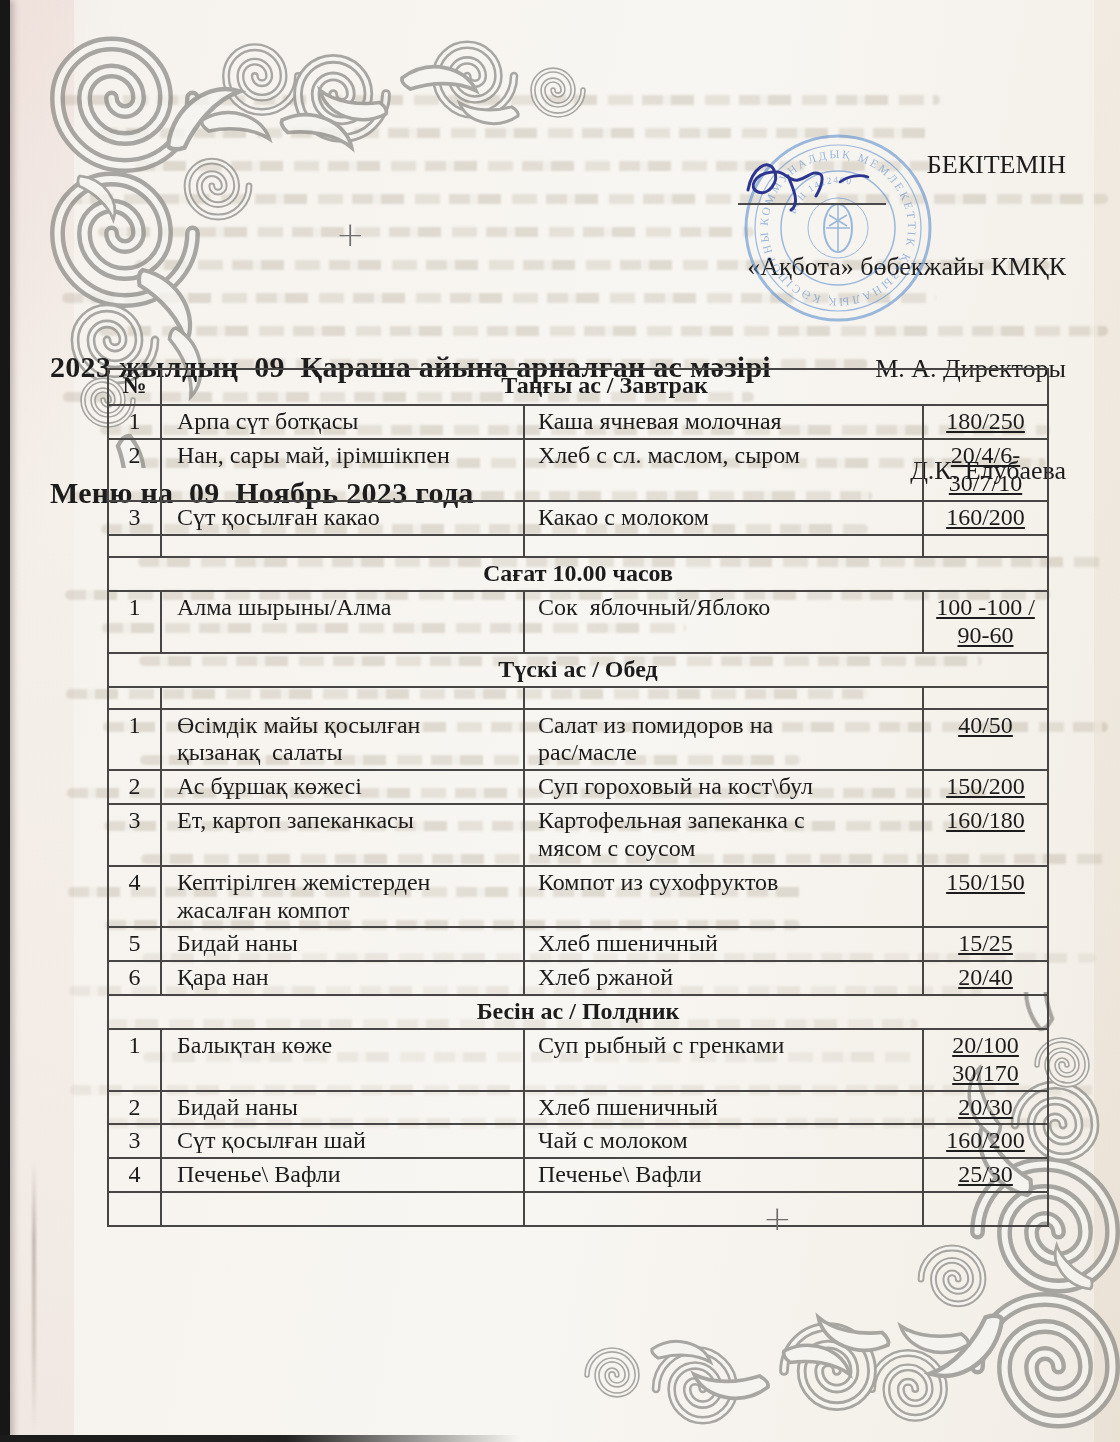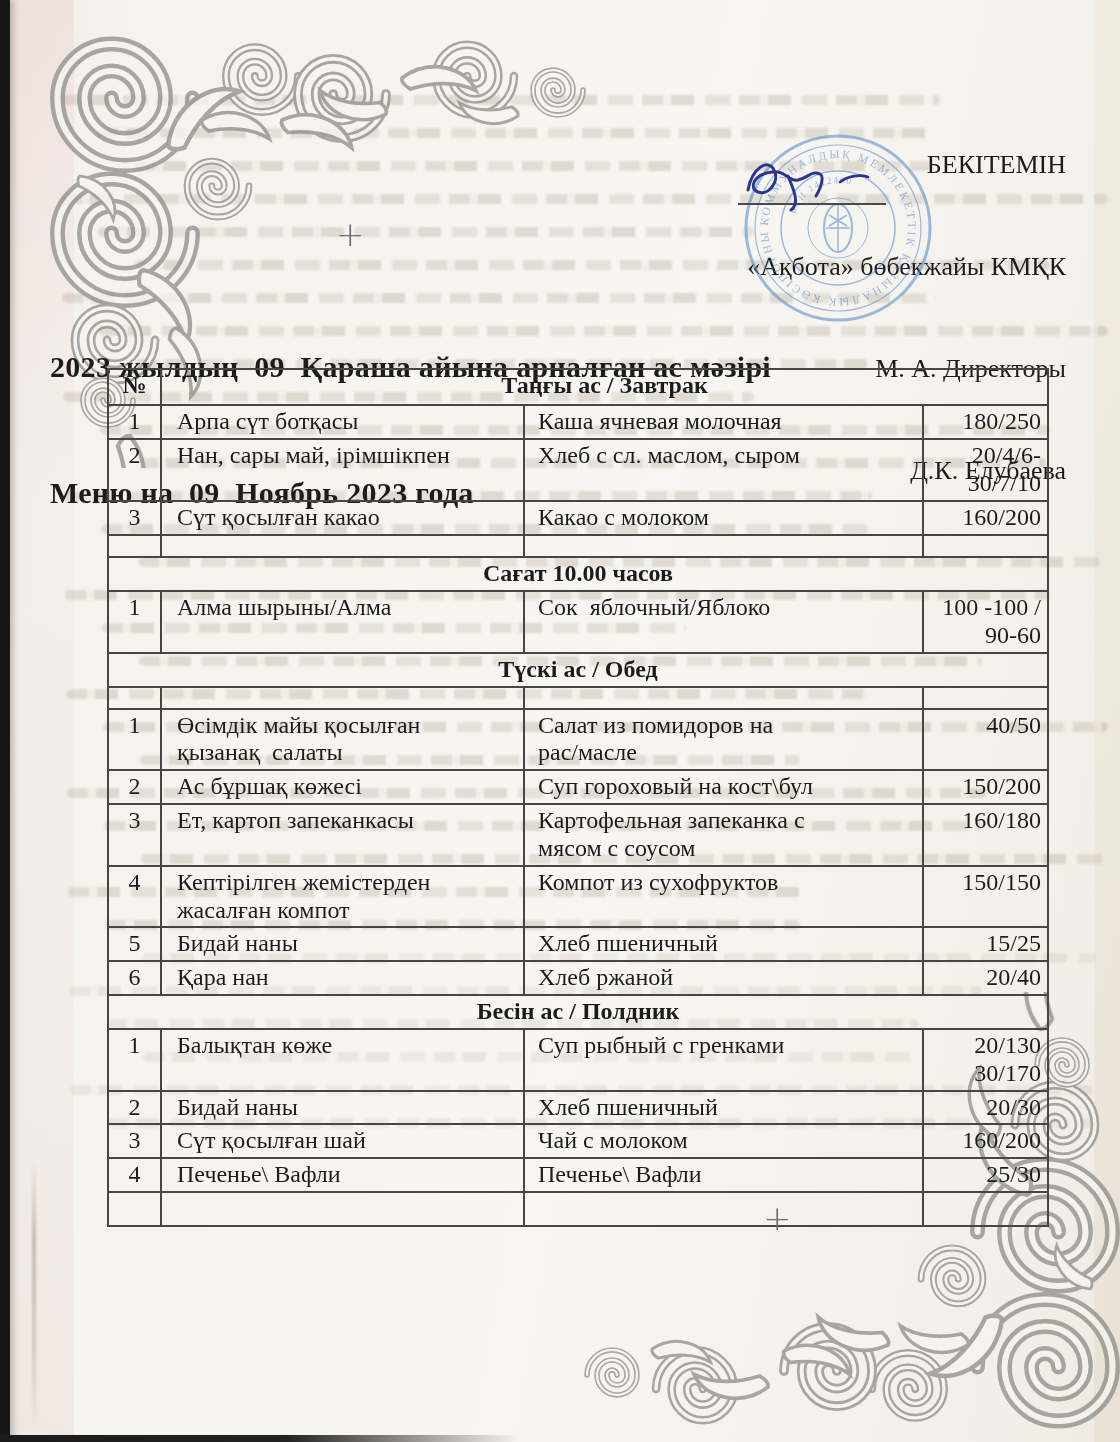--- a/index.html
+++ b/index.html
@@ -31,21 +31,21 @@
   
   .approval{position:absolute;top:80px;right:54px;text-align:right;font-size:26px;line-height:34px;z-index:3;white-space:pre-wrap;}
   .title{position:absolute;top:262px;left:50px;width:1010px;text-align:left;font-weight:bold;font-size:30px;line-height:42px;letter-spacing:.3px;z-index:3;white-space:pre-wrap;}
 
   
   table.menu{position:absolute;left:107px;top:368px;width:940px;border-collapse:collapse;table-layout:fixed;z-index:3;background:transparent;}
   table.menu td{border:2px solid #474644;vertical-align:top;white-space:pre-wrap;font-size:24px;line-height:1.16;padding:2px 6px;overflow:hidden;}
   .c-num{text-align:center;}
   .c-kk{padding-left:15px !important;}
   .c-ru{padding-left:13px !important;}
-  .c-amt{text-align:right;}
+  .c-amt{text-align:center;text-decoration:underline;}
   .c-section{text-align:center;font-weight:bold;font-size:25px;}
   .row-header .c-num{font-weight:bold;}
 
   
   .orn-svg{position:absolute;z-index:2;}
 
   
   .stamp-svg{position:absolute;left:738px;top:128px;z-index:4;opacity:.55;}
   .sig-svg{position:absolute;left:728px;top:152px;z-index:5;}
 
@@ -271,21 +271,21 @@
           <td class="c-ru">Хлеб ржаной</td>
           <td class="c-amt">20/40</td>
         </tr>
         <tr class="row-section" style="height: 32px;">
           <td class="c-section" colspan="4">Бесін ас / Полдник</td>
         </tr>
         <tr class="row-item" style="height: 60px;">
           <td class="c-num">1</td>
           <td class="c-kk">Балықтан көже</td>
           <td class="c-ru">Суп рыбный с гренками</td>
-          <td class="c-amt">20/130
+          <td class="c-amt">20/100
 30/170</td>
         </tr>
         <tr class="row-item" style="height: 28px;">
           <td class="c-num">2</td>
           <td class="c-kk">Бидай наны</td>
           <td class="c-ru">Хлеб пшеничный</td>
           <td class="c-amt">20/30</td>
         </tr>
         <tr class="row-item" style="height: 31px;">
           <td class="c-num">3</td>

